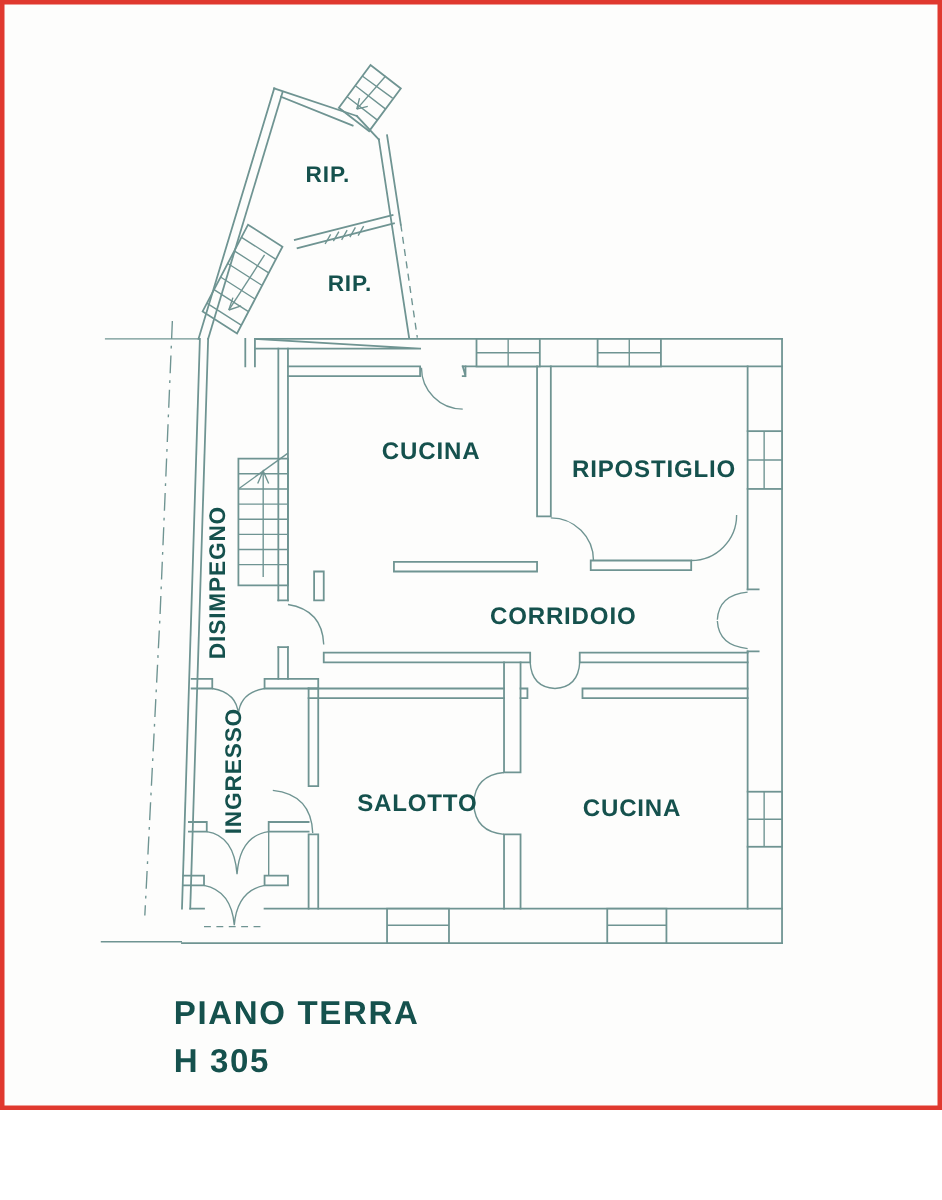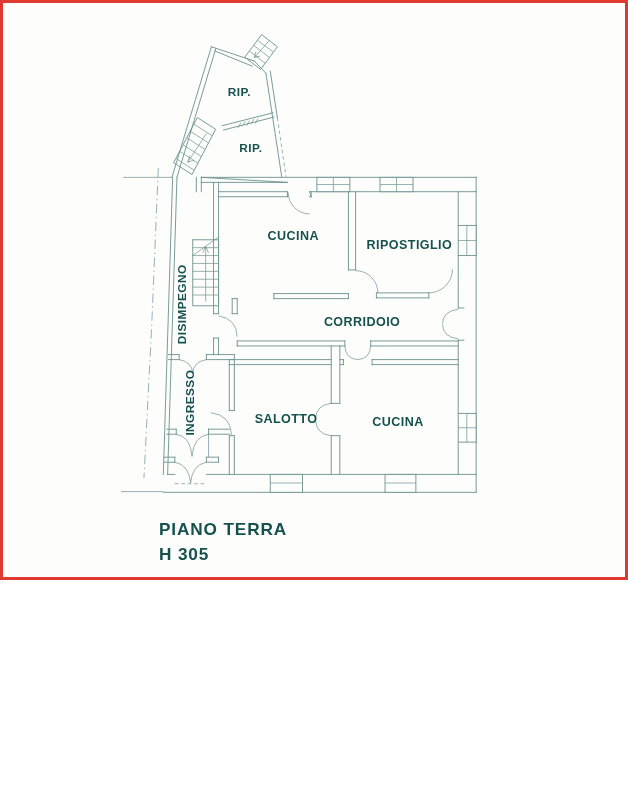--- a/index.html
+++ b/index.html
@@ -1,18 +1,18 @@
 <!DOCTYPE html>
 <html><head>
 <meta charset="utf-8">
 <style>
   html,body{margin:0;padding:0;background:#ffffff;}
   .frame{
     position:relative;
-    width:628px;height:580px;
+    width:628px;height:740px;
     box-sizing:border-box;
     border:3px solid var(--frame-color,#e0392f);
     background:#fdfdfc;
     font-family:"Liberation Sans", sans-serif;
     overflow:hidden;
   }
   svg{display:block;width:100%;height:100%;}
   .wall{stroke:var(--line-color,#6f9492);stroke-width:1.3;fill:none;stroke-linecap:square;}
   .thin{stroke:var(--line-color,#6f9492);stroke-width:1;fill:none;}
   .dashdot{stroke:var(--line-color,#6f9492);stroke-width:1;fill:none;stroke-dasharray:13 5 2 5;}

